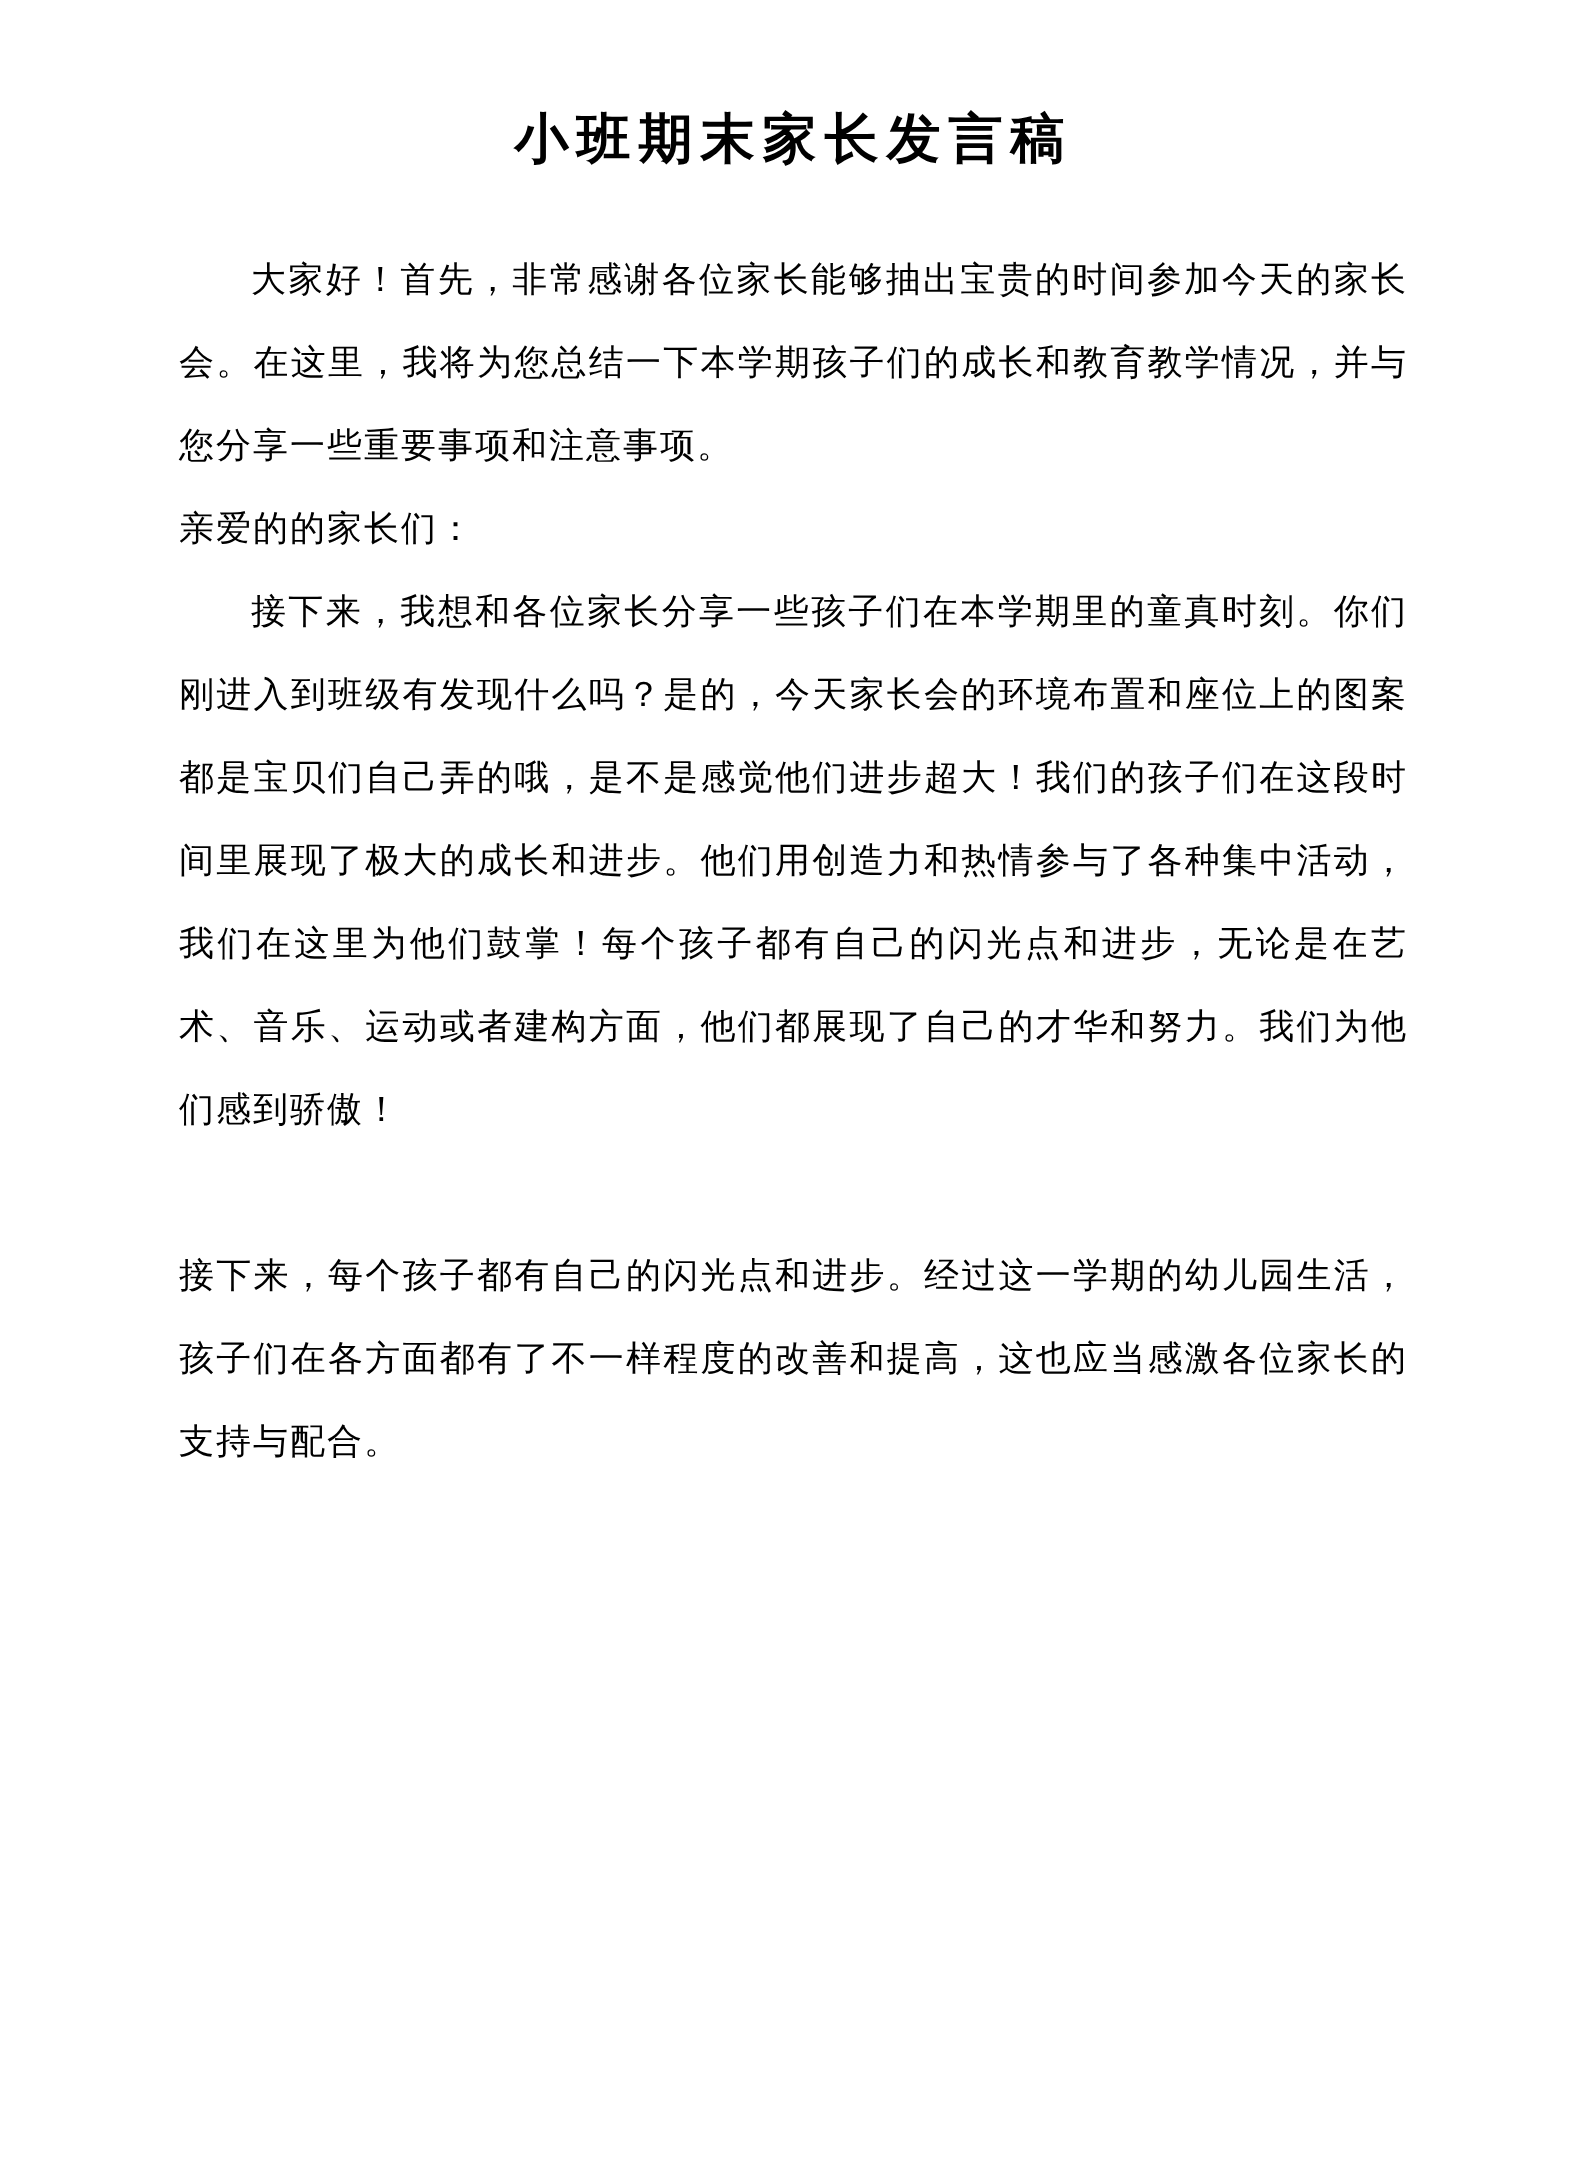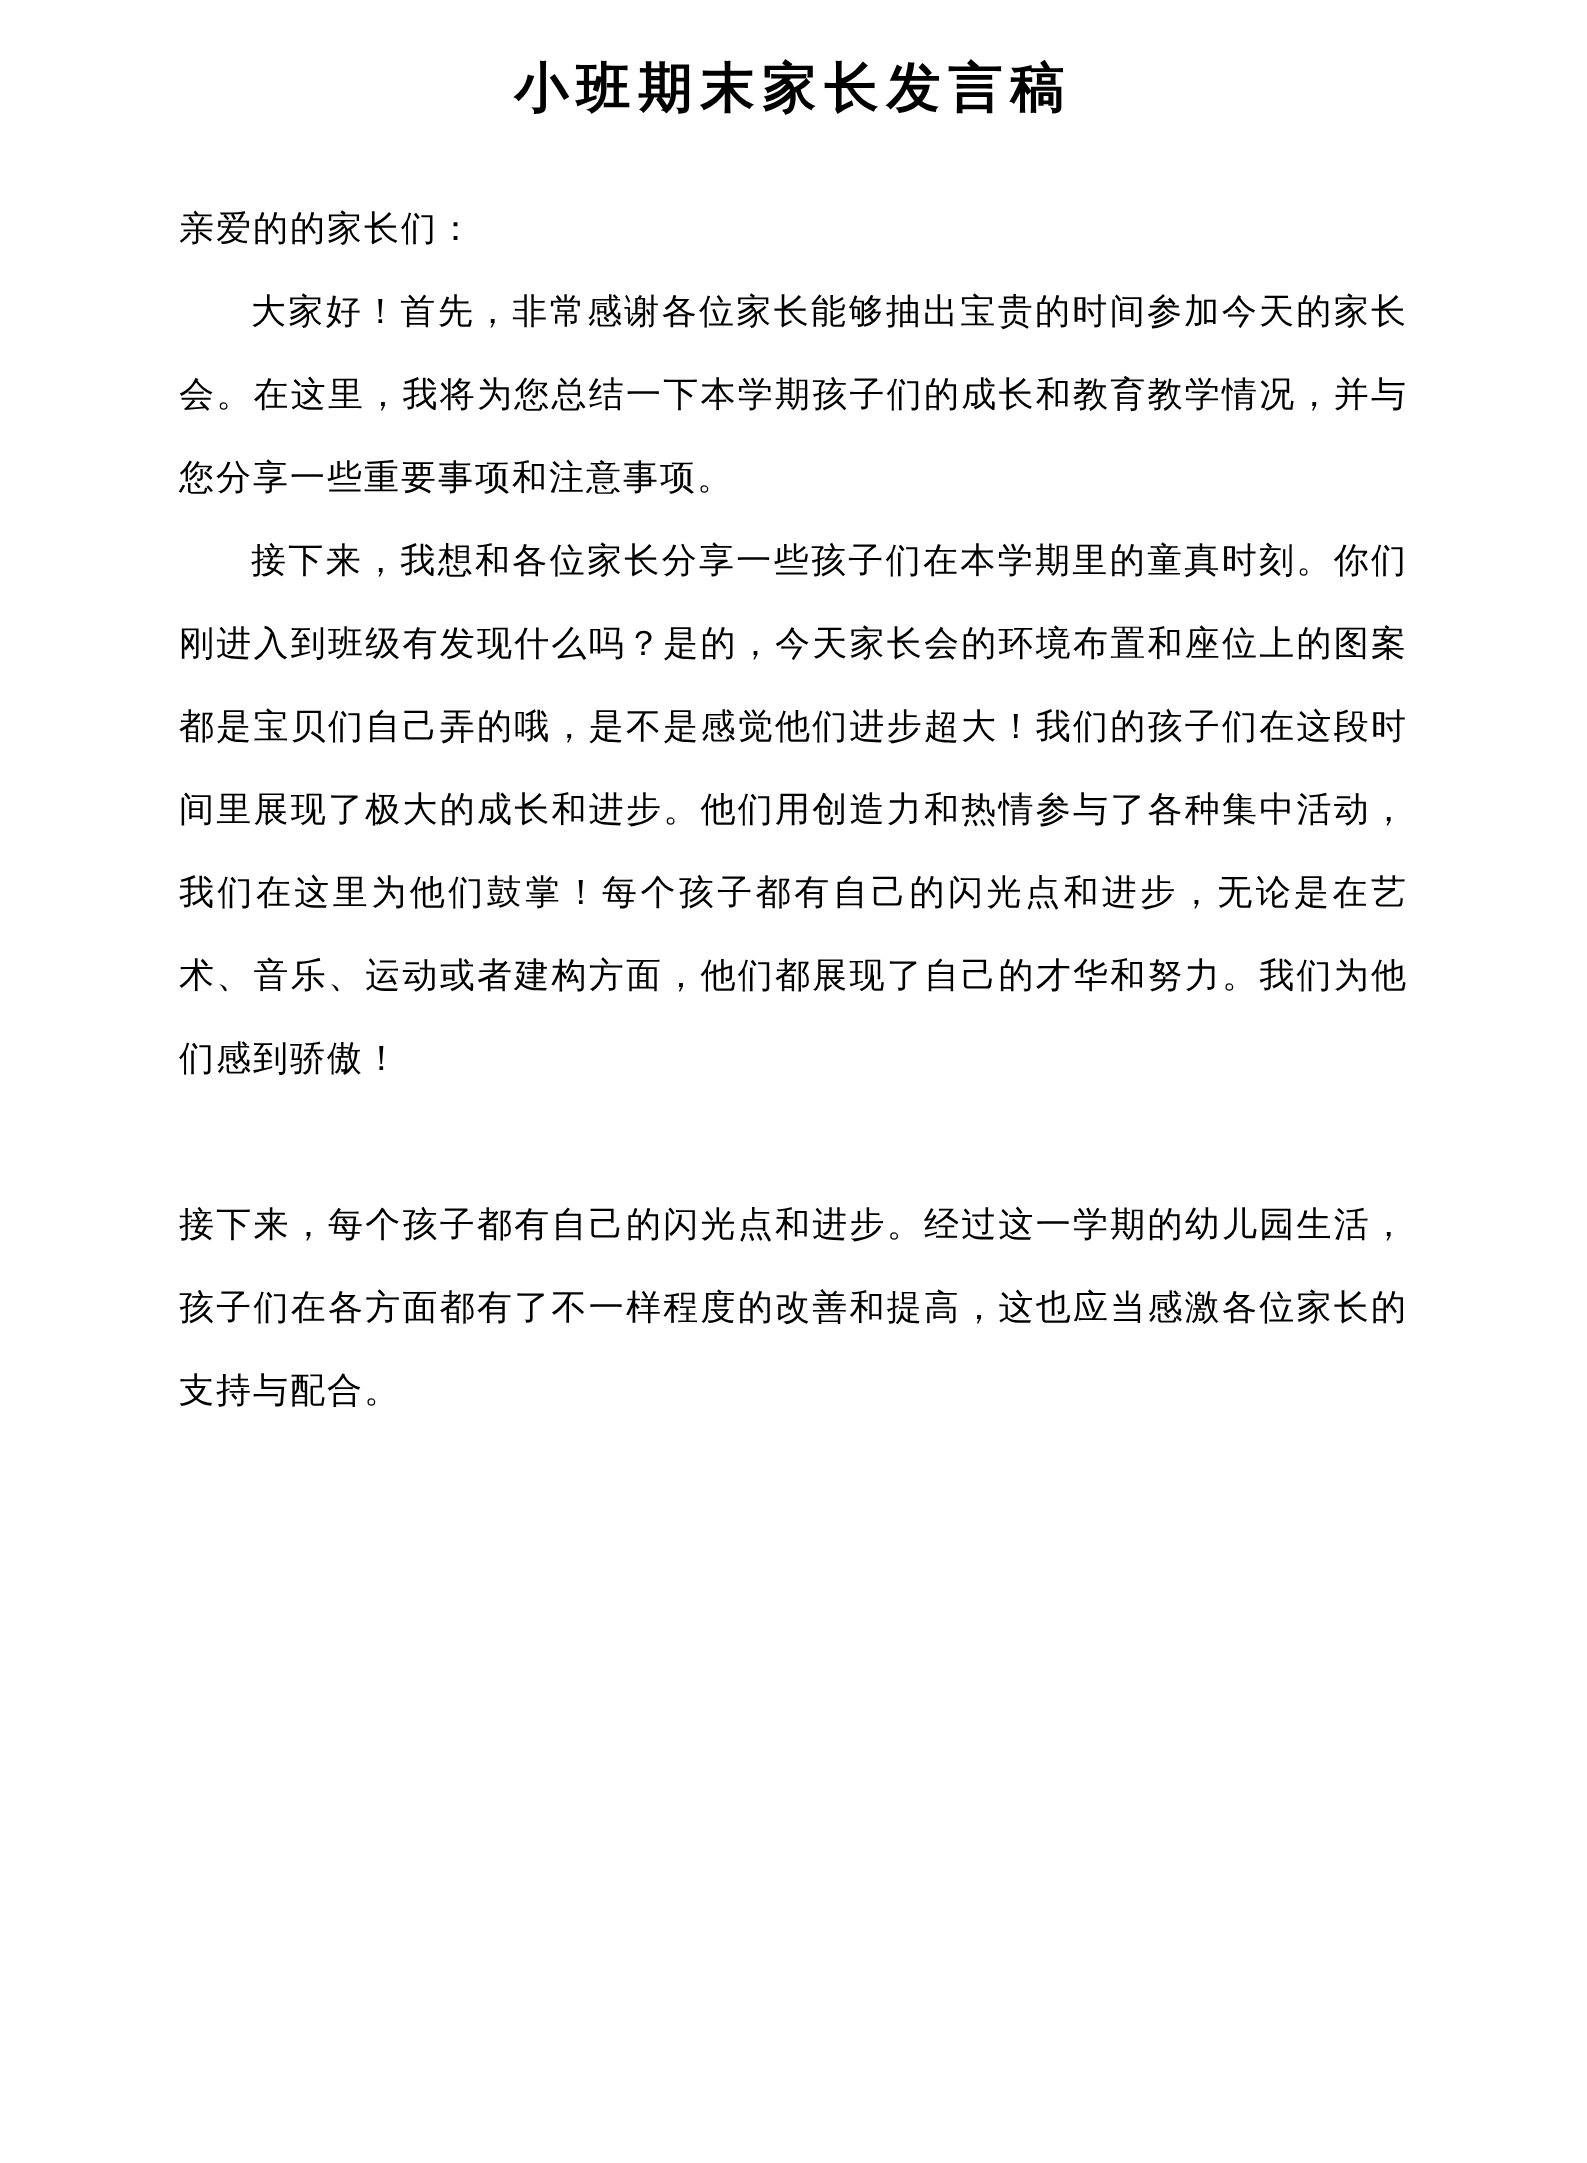--- a/index.html
+++ b/index.html
@@ -10,21 +10,21 @@
   body {
     width: 1587px;
     height: 2163px;
     font-family: "Liberation Serif", "DejaVu Serif", serif;
     color: #000000;
   }
   .page {
     box-sizing: border-box;
     width: 1587px;
     height: 1996px;
-    padding: 57px 179px 0 179px;
+    padding: 108px 179px 0 179px;
     background: #ffffff;
     overflow: hidden;
     border-radius: 16px;
   }
   .doc-title {
     margin: 0;
     text-align: center;
     font-size: 54px;
     font-weight: 700;
     line-height: 62px;
@@ -49,23 +49,23 @@
     min-height: 83px;
   }
 </style>
 </head>
 <body>
 
 <div class="page">
   <h1 class="doc-title">小班期末家长发言稿</h1>
 
   <div class="doc-body">
+    <p class="para indent">大家好！首先，非常感谢各位家长能够抽出宝贵的时间参加今天的家长会。在这里，我将为您总结一下本学期孩子们的成长和教育教学情况，并与您分享一些重要事项和注意事项。</p>
+
     <p class="para">亲爱的的家长们：</p>
-
-    <p class="para indent">大家好！首先，非常感谢各位家长能够抽出宝贵的时间参加今天的家长会。在这里，我将为您总结一下本学期孩子们的成长和教育教学情况，并与您分享一些重要事项和注意事项。</p>
 
 
     <p class="para indent">接下来，我想和各位家长分享一些孩子们在本学期里的童真时刻。你们刚进入到班级有发现什么吗？是的，今天家长会的环境布置和座位上的图案都是宝贝们自己弄的哦，是不是感觉他们进步超大！我们的孩子们在这段时间里展现了极大的成长和进步。他们用创造力和热情参与了各种集中活动，我们在这里为他们鼓掌！每个孩子都有自己的闪光点和进步，无论是在艺术、音乐、运动或者建构方面，他们都展现了自己的才华和努力。我们为他们感到骄傲！</p>
 
     <p class="para blank-line"></p>
 
     <p class="para">接下来，每个孩子都有自己的闪光点和进步。经过这一学期的幼儿园生活，孩子们在各方面都有了不一样程度的改善和提高，这也应当感激各位家长的支持与配合。</p>
 
   </div>
 </div>

